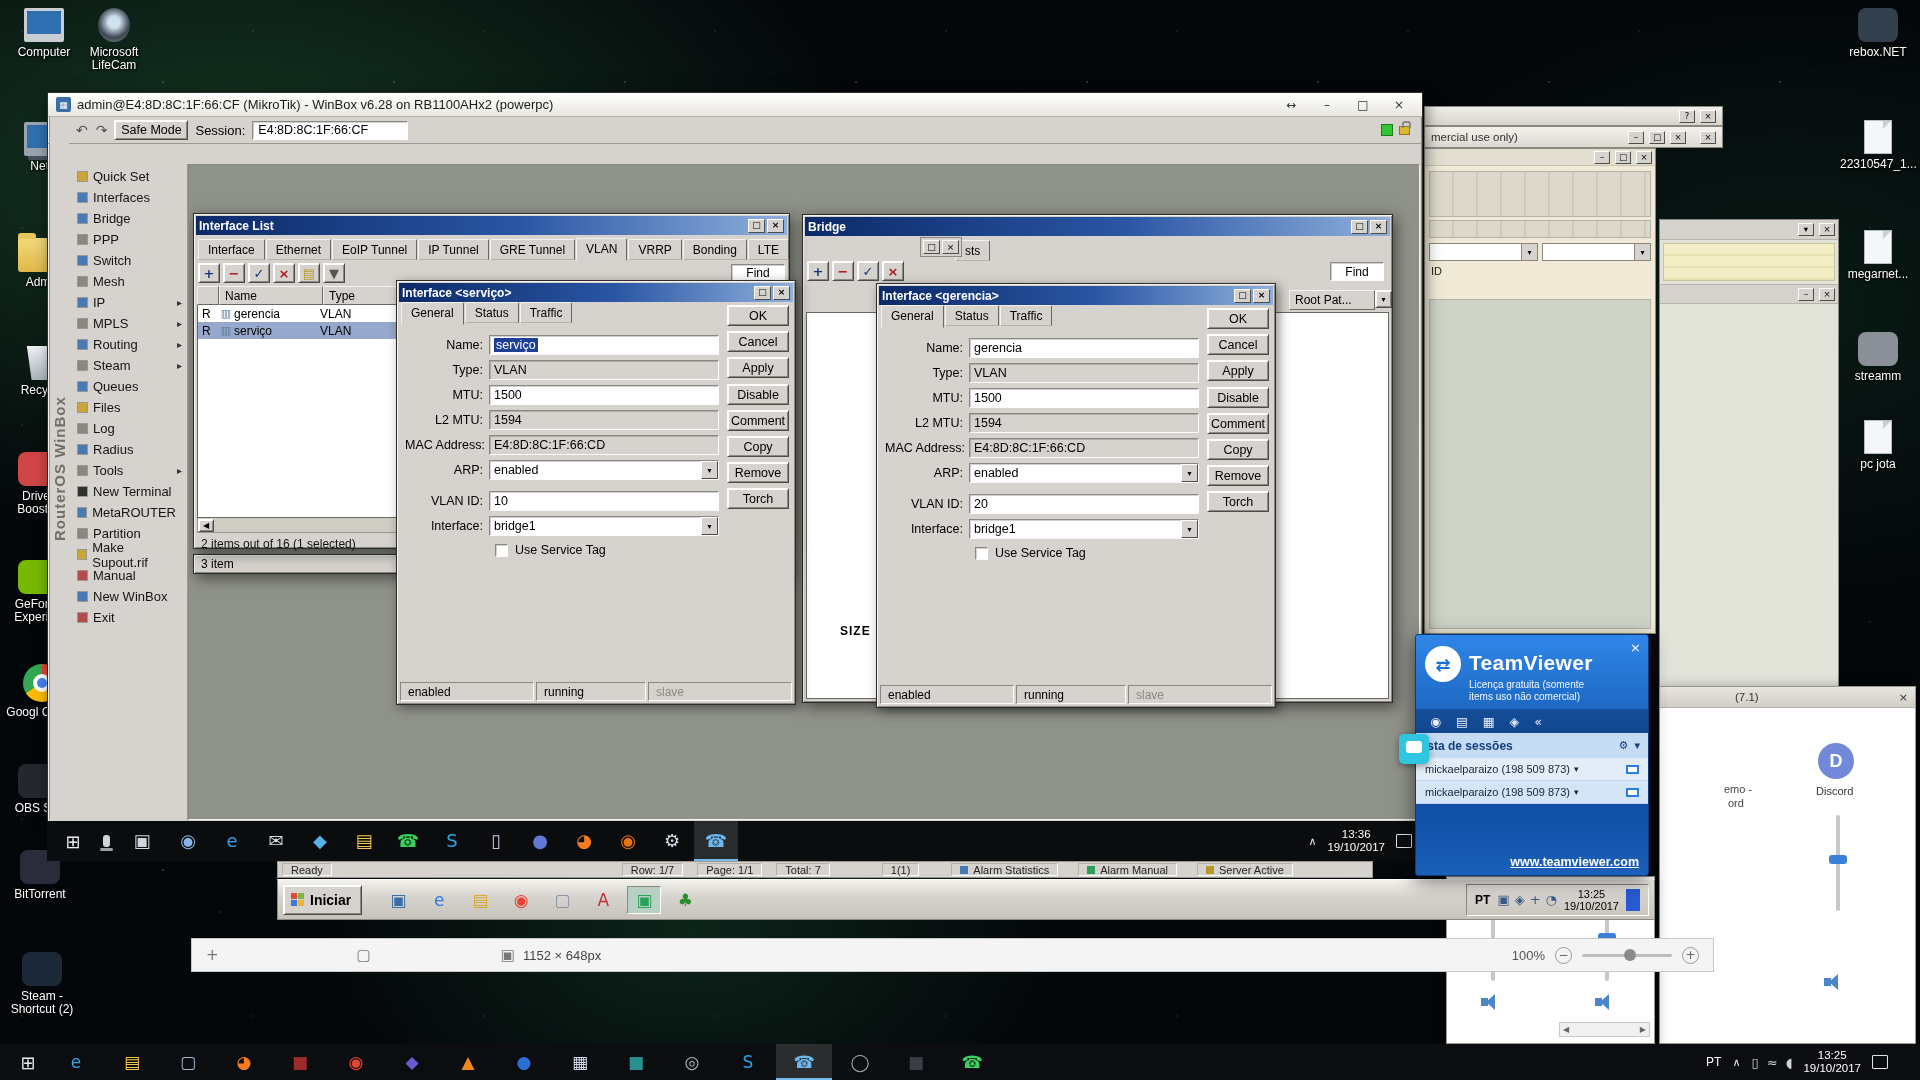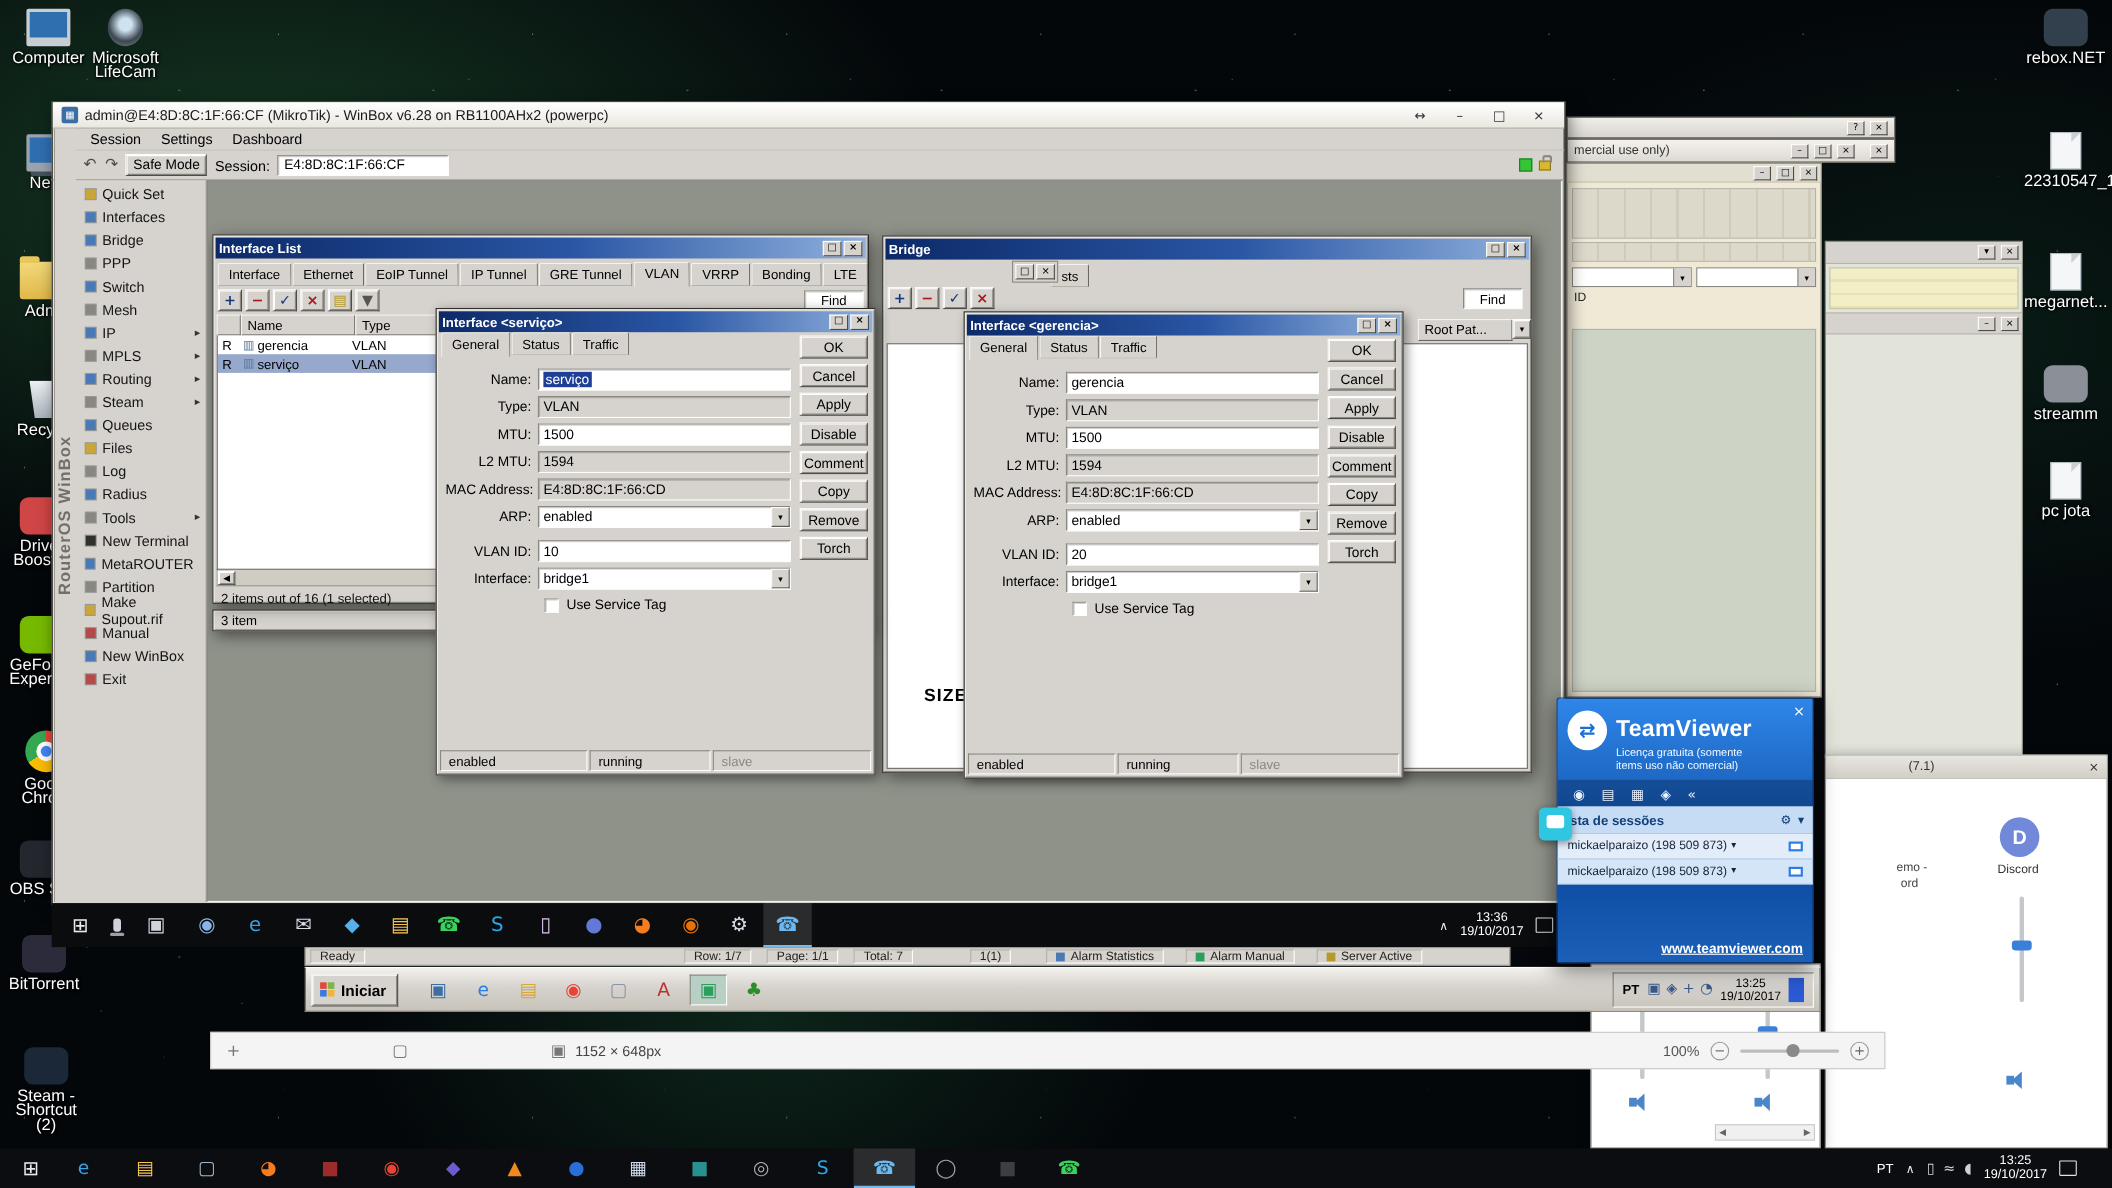--- a/index.html
+++ b/index.html
@@ -87,21 +87,21 @@
 .dbtn.gap{margin-top:6px}
 .dfoot{position:absolute;left:3px;right:3px;bottom:3px;height:19px;display:flex;gap:2px}
 .dfseg{height:100%;display:flex;align-items:center;padding:0 7px;font-size:12px;border:1px solid;border-color:#8a8880 #fdfdfb #fdfdfb #8a8880}
 .dfseg:nth-child(1){width:134px}.dfseg:nth-child(2){width:110px}.dfseg:nth-child(3){flex:1}
 .dfseg.dim{color:#8a8880}
 
 
 .bridge{left:613px;top:49px;width:591px;height:489px;z-index:2}
 .br-white{position:absolute;left:3px;right:3px;top:97px;bottom:3px;background:#fff;border:1px solid #6a6862}
 .minifrag{position:absolute;display:flex;gap:2px;padding:2px;background:#d6d3ce;border:1px solid #8a8880}
-.size-txt{position:absolute;font-size:16px;font-weight:bold;letter-spacing:1px}
+.size-txt{position:absolute;font-size:12px;font-weight:bold;letter-spacing:1px}
 .one-item{left:4px;top:389px;width:597px;height:20px;z-index:3;font-size:12px;display:flex;align-items:center;padding:0 7px}
 
 
 .t-inner{left:47px;top:821px;width:1375px;height:40px;z-index:15;background:#0b0c0e;display:flex;align-items:center;padding:0 6px;gap:2px}
 .start10{width:40px;height:100%;display:flex;align-items:center;justify-content:center;color:#e8eaed;font-size:18px}
 .search10{width:300px;height:30px;background:#fff;border-radius:2px;display:flex;align-items:center;gap:9px;padding:0 10px;margin-right:4px}
 .cortana{width:16px;height:16px;border-radius:50%;border:2px solid #4a78b0}
 .search-text{color:#5f6368;font-size:13.5px;white-space:nowrap}
 .mic{width:7px;height:12px;border-radius:3px;background:#cfd4da;position:relative;margin:0 8px}
 .mic:after{content:"";position:absolute;left:-3px;bottom:-4px;width:13px;height:3px;border-radius:2px;background:#9aa0a6}
@@ -199,21 +199,21 @@
 
 
 .t-bottom{left:0;top:1044px;width:1920px;height:36px;z-index:60;background:#0c0d10;display:flex;align-items:center;padding:0 8px}
 .t-bottom .titem{width:56px}
 .t-bottom .tic{font-size:17px}
 
 
 .dihost{display:contents}
 .dicon{position:absolute;width:76px;display:flex;flex-direction:column;align-items:center;gap:4px;z-index:1}
 .dicon-img{width:40px;height:34px;position:relative}
-.dicon-label{font-size:15px;color:#fff;text-shadow:1px 1px 2px #000,0 0 3px #000;text-align:center;line-height:13px;max-width:76px}
+.dicon-label{font-size:12px;color:#fff;text-shadow:1px 1px 2px #000,0 0 3px #000;text-align:center;line-height:13px;max-width:76px}
 .g-monitor .dicon-img{background:#2f6fb0;border:3px solid #c8cdd2;border-bottom-width:8px;border-radius:2px}
 .g-net .dicon-img{background:#2f6fb0;border:3px solid #9aa4ae;border-bottom-width:8px;border-radius:2px;box-shadow:4px 4px 0 #45525e}
 .g-cam .dicon-img{width:32px;border-radius:50%;background:radial-gradient(circle at 50% 42%, #cfe2f0 0 22%, #3c4650 60%, #818c96 100%)}
 .g-folder .dicon-img{background:linear-gradient(#f3d97a,#e0b84a);border-radius:2px 6px 3px 3px}
 .g-folder .dicon-img:before{content:"";position:absolute;left:0;top:-5px;width:18px;height:6px;background:#e8c65c;border-radius:3px 3px 0 0}
 .g-bin .dicon-img{background:linear-gradient(#eef2f5,#aab4bc);clip-path:polygon(12% 0,88% 0,76% 100%,24% 100%)}
 .g-app .dicon-img{background:var(--c,#667);border-radius:8px}
 .g-chrome .dicon-img{width:38px;height:38px;border-radius:50%;background:conic-gradient(#ea4335 0 33%,#fbbc05 33% 66%,#34a853 66% 100%)}
 .g-chrome .dicon-img:after{content:"";position:absolute;inset:10px;background:#4285f4;border:4px solid #fff;border-radius:50%}
 .g-doc .dicon-img{width:28px;background:#f4f6f8;border:1px solid #b5bcc2}
@@ -356,25 +356,20 @@
     <div class="wb-title">
       <span class="wb-appico g">▦</span>
       <span>admin@E4:8D:8C:1F:66:CF (MikroTik) - WinBox v6.28 on RB1100AHx2 (powerpc)</span>
       <span class="capbtns" style="gap:6px">
           <span class="wcap g">↔</span>
           <span class="wcap g">–</span>
           <span class="wcap g">□</span>
           <span class="wcap g">×</span>
         </span>
     </div>
-    <div class="wb-menu">
-        <span class="wb-menu-item">Session</span>
-        <span class="wb-menu-item">Settings</span>
-        <span class="wb-menu-item">Dashboard</span>
-      </div>
     <div class="wb-toolbar">
       <span style="display:flex;gap:8px">
           <span class="wb-tool-ico g">↶</span>
           <span class="wb-tool-ico g">↷</span>
         </span>
       <span class="btn95" style="width:74px;height:20px">Safe Mode</span>
       <span>Session:</span>
       <span class="sunken" style="width:156px;height:19px;display:flex;align-items:center;padding:0 5px;font-size:12.5px">E4:8D:8C:1F:66:CF</span>
       <span style="margin-left:auto;display:flex;align-items:center">
         <span class="grn"></span>

